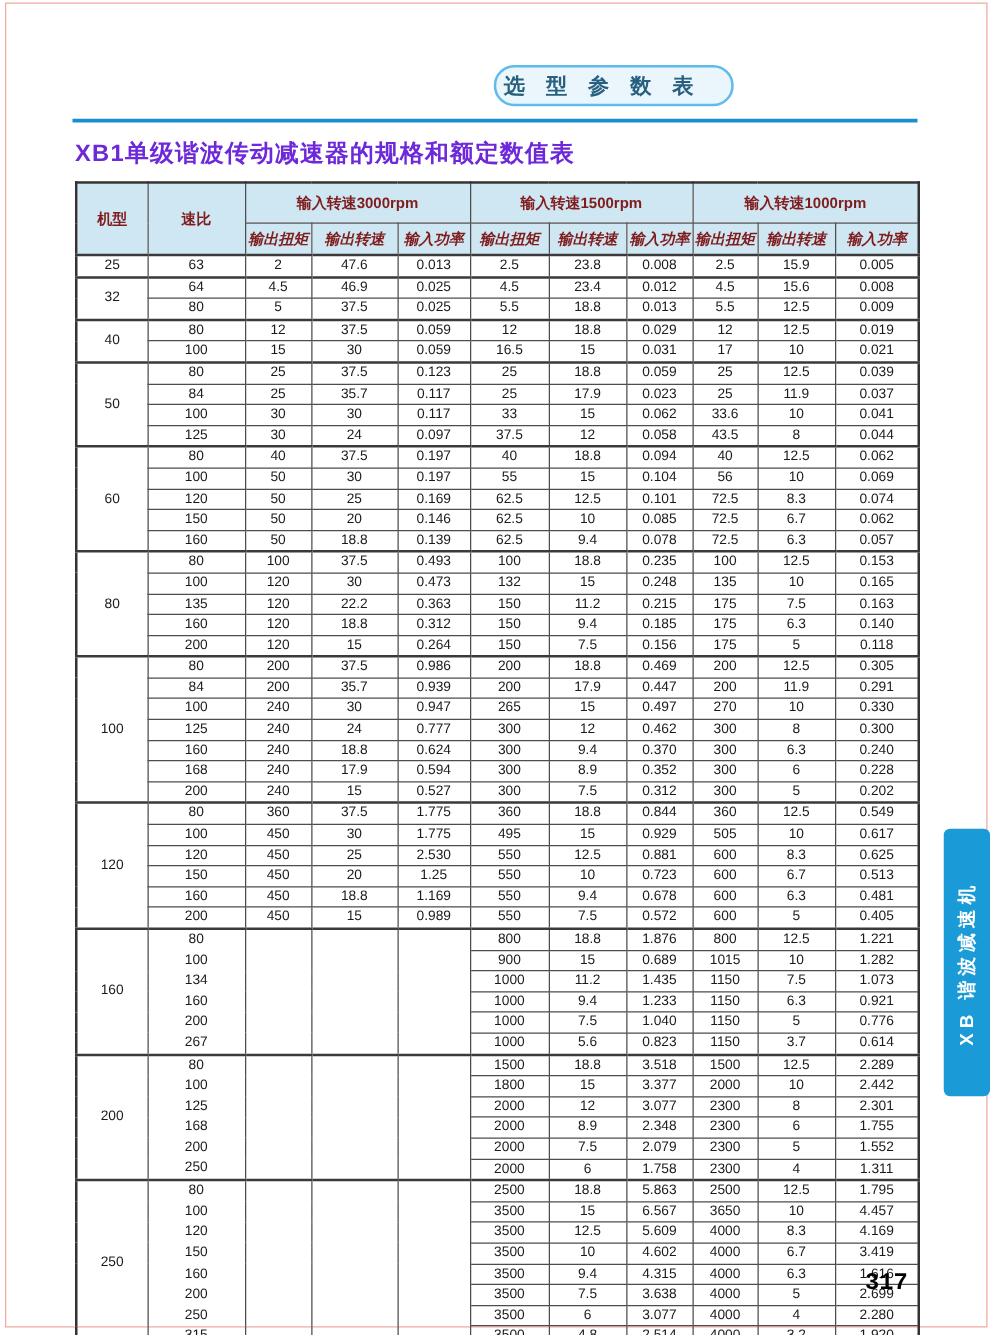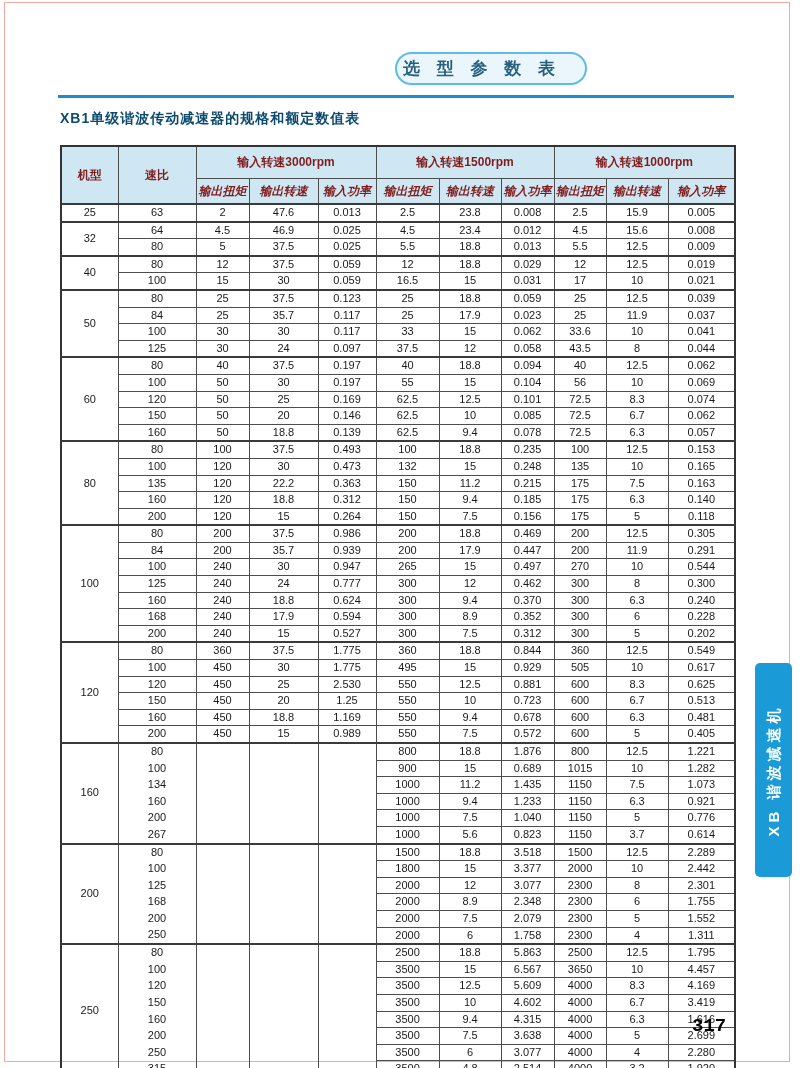--- a/index.html
+++ b/index.html
@@ -15,21 +15,21 @@
   .badge{
     position:absolute;left:395px;top:52px;width:188px;height:29px;
     background:#eaf6fc;border:2px solid #5fbbe9;border-radius:17px;
     display:flex;align-items:center;justify-content:flex-start;
     font-size:17px;font-weight:bold;color:#27607e;letter-spacing:6px;text-indent:6px;
   }
   .rule{
     position:absolute;left:58px;top:95px;width:676px;height:3px;background:#1a8fd0;
   }
   .doc-title{
-    position:absolute;left:60px;top:110px;font-size:14px;font-weight:bold;color:#0c4a6e;
+    position:absolute;left:60px;top:110px;font-size:19px;font-weight:bold;color:#6d28d9;
     letter-spacing:1px;
   }
   .tbl-wrap{position:absolute;left:60px;top:145px;}
   table{border-collapse:collapse;table-layout:fixed;width:674px;}
   th,td{
     border:1px solid #4d4d4d;padding:0;text-align:center;vertical-align:middle;
     overflow:hidden;white-space:nowrap;
   }
   table{border:2px solid #333;}
   thead th{background:#cfe6f3;font-size:12px;font-weight:bold;color:#7f1d1d;}
@@ -363,21 +363,21 @@
         <tr>
           <td>100</td>
           <td>240</td>
           <td>30</td>
           <td>0.947</td>
           <td>265</td>
           <td>15</td>
           <td>0.497</td>
           <td>270</td>
           <td>10</td>
-          <td>0.544</td>
+          <td>0.330</td>
         </tr>
         <tr>
           <td>125</td>
           <td>240</td>
           <td>24</td>
           <td>0.777</td>
           <td>300</td>
           <td>12</td>
           <td>0.462</td>
           <td>300</td>

